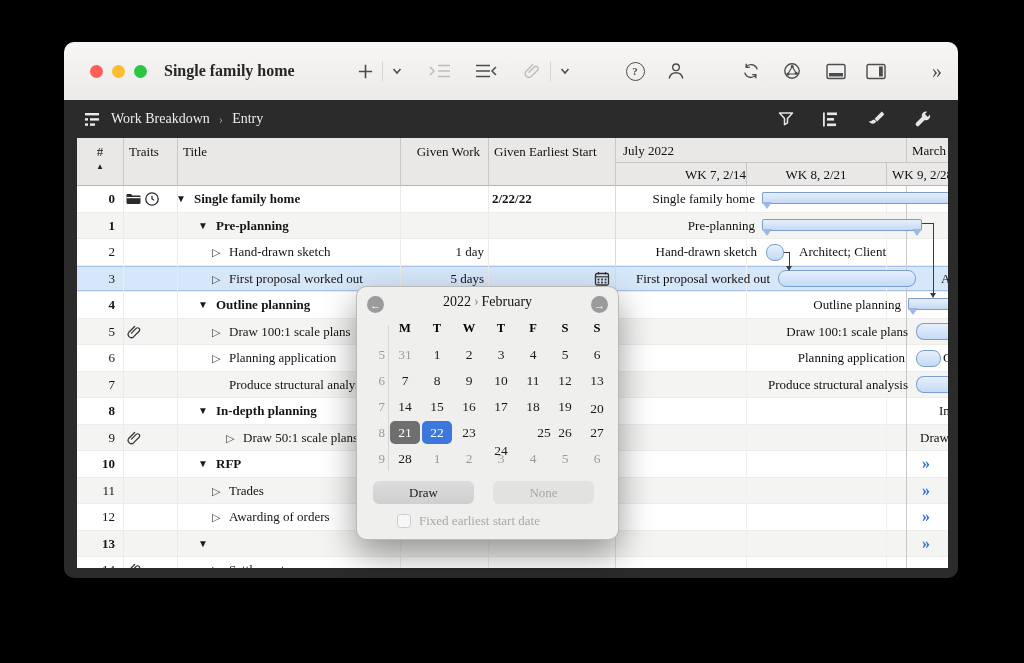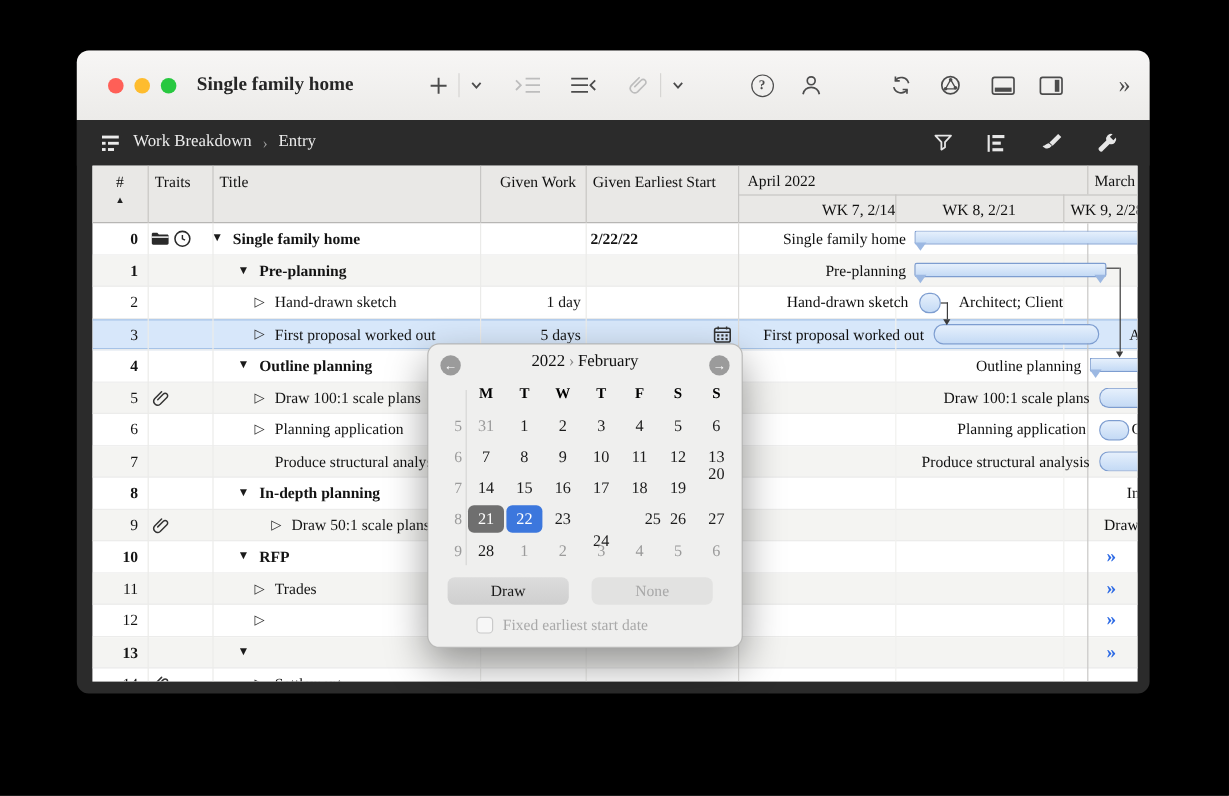--- a/index.html
+++ b/index.html
@@ -222,21 +222,21 @@
         <div class="th" style="left:52px;top:6px;">Traits</div>
         <div class="th" style="left:106px;top:6px;">Title</div>
         <div class="th" style="left:323px;width:80px;top:6px;text-align:right;">Given Work</div>
         <div class="th" style="left:417px;width:116px;top:6px;line-height:16px;">Given Earliest Start</div>
         <div class="thline" style="left:46px;top:0;width:1px;height:48px;"></div>
         <div class="thline" style="left:100px;top:0;width:1px;height:48px;"></div>
         <div class="thline" style="left:323px;top:0;width:1px;height:48px;"></div>
         <div class="thline" style="left:411px;top:0;width:1px;height:48px;"></div>
         <div class="thline" style="left:538px;top:0;width:1px;height:48px;"></div>
 
-        <div class="tl-cell" style="left:546px;top:5px;width:276px;">April 2022</div>
+        <div class="tl-cell" style="left:546px;top:5px;width:276px;">July 2022</div>
         <div class="tl-cell" style="left:835px;top:5px;width:40px;">March</div>
         <div class="thline" style="left:829px;top:0;width:1px;height:24px;"></div>
         <div class="thline" style="left:538px;top:24px;width:333px;height:1px;"></div>
         <div class="tl-cell" style="left:538px;top:29px;width:131px;text-align:right;">WK 7, 2/14</div>
         <div class="tl-cell" style="left:669px;top:29px;width:140px;text-align:center;">WK 8, 2/21</div>
         <div class="tl-cell" style="left:815px;top:29px;width:56px;">WK 9, 2/28</div>
         <div class="thline" style="left:669px;top:24px;width:1px;height:24px;"></div>
         <div class="thline" style="left:809px;top:24px;width:1px;height:24px;"></div>
       </div>
 
@@ -349,20 +349,21 @@
 
         <div class="row stripe" style="top:291.5px;">
           <span class="c-num">11</span>
           <span class="disc leaf" style="left:135px;">▷</span>
           <span class="c-title" style="left:152px;">Trades</span>
         </div>
 
         <div class="row" style="top:318px;">
           <span class="c-num">12</span>
           <span class="disc leaf" style="left:135px;">▷</span>
+          <span class="c-title" style="left:152px;">Awarding of orders</span>
         </div>
 
         <div class="row stripe" style="top:344.5px;">
           <span class="c-num b">13</span>
           <span class="disc open" style="left:121px;">▼</span>
         </div>
 
         <div class="row" style="top:371px;">
           <span class="c-num">14</span>
           <span class="trait" style="left:50px;">
@@ -472,21 +473,21 @@
     <div class="dc" style="left:161px;top:82px;">11</div>
     <div class="dc" style="left:193px;top:82px;">12</div>
     <div class="dc" style="left:225px;top:82px;">13</div>
 
     <div class="dc" style="left:33px;top:108px;">14</div>
     <div class="dc" style="left:65px;top:108px;">15</div>
     <div class="dc" style="left:97px;top:108px;">16</div>
     <div class="dc" style="left:129px;top:108px;">17</div>
     <div class="dc" style="left:161px;top:108px;">18</div>
     <div class="dc" style="left:193px;top:108px;">19</div>
-    <div class="dc" style="left:225px;top:96px;">20</div>
+    <div class="dc" style="left:225px;top:110px;">20</div>
 
     <div class="dc today" style="left:33px;top:134px;">21</div>
     <div class="dc selday" style="left:65px;top:134px;">22</div>
     <div class="dc" style="left:97px;top:134px;">23</div>
     <div class="dc" style="left:129px;top:152px;">24</div>
     <div class="dc" style="left:172px;top:134px;">25</div>
     <div class="dc" style="left:193px;top:134px;">26</div>
     <div class="dc" style="left:225px;top:134px;">27</div>
 
     <div class="dc" style="left:33px;top:160px;">28</div>

